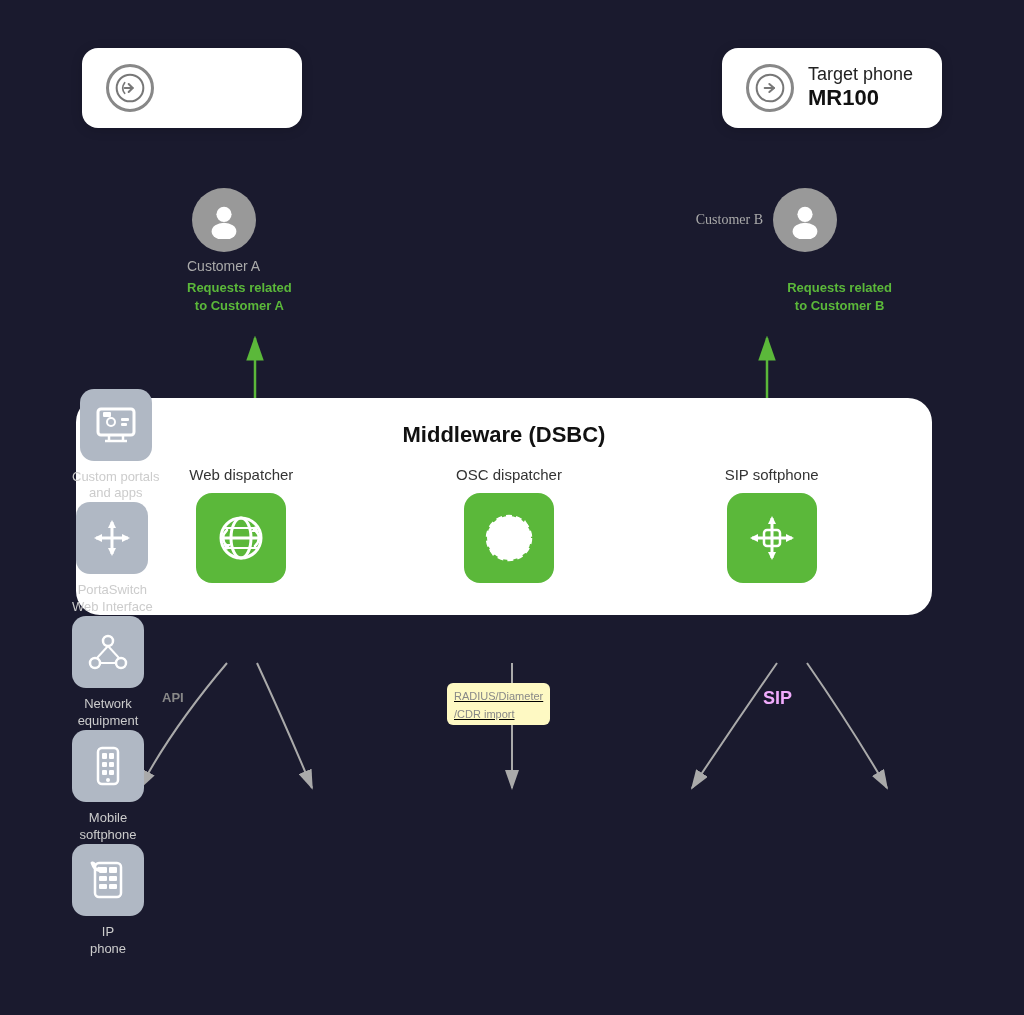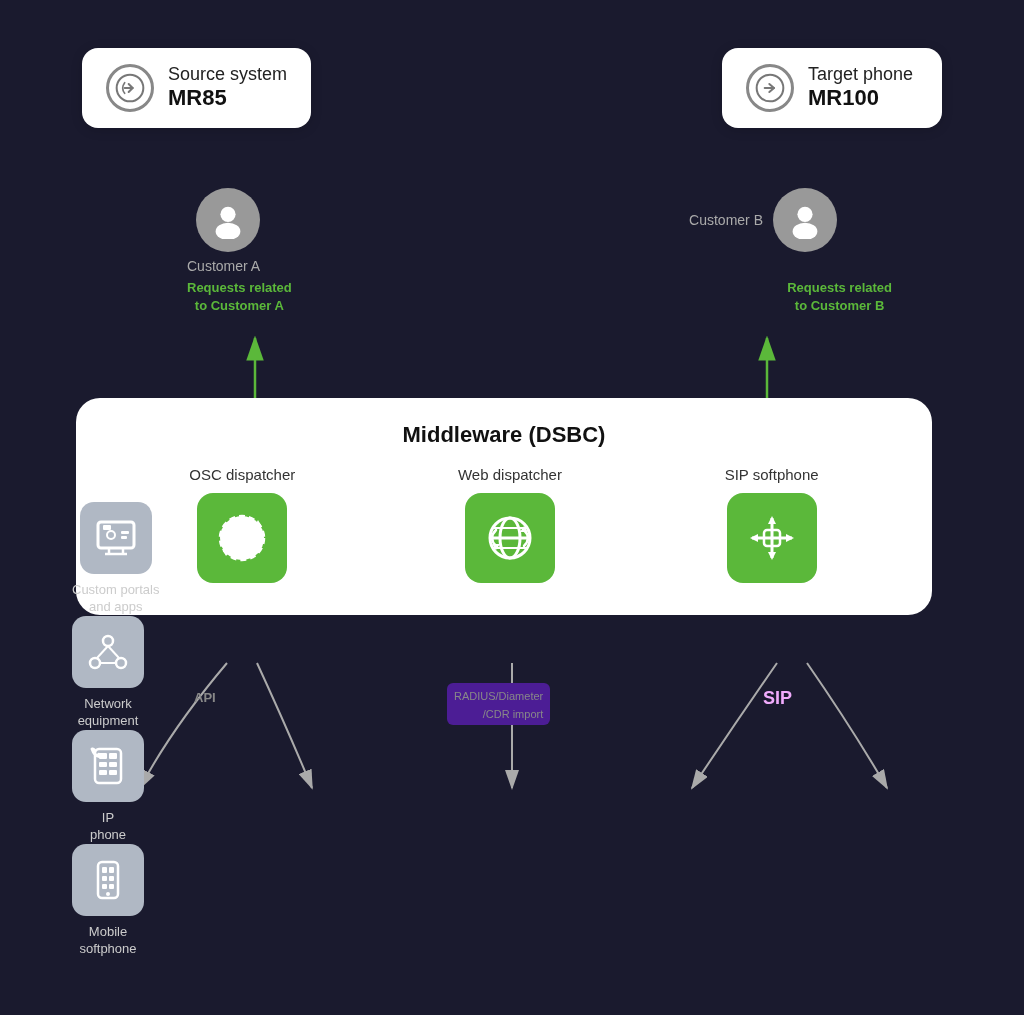--- a/index.html
+++ b/index.html
@@ -200,108 +200,104 @@
   <div style="position:absolute; top:20px; left:50px; ">
     <div class="system-box">
       <div class="system-icon">
         <svg viewBox="0 0 48 48" width="32" height="32" fill="none" xmlns="http://www.w3.org/2000/svg">
           <circle cx="24" cy="24" r="20" stroke="#777" stroke-width="3" fill="none"></circle>
           <path d="M16 24 L28 24" stroke="#777" stroke-width="3" stroke-linecap="round"></path>
           <path d="M22 18 L28 24 L22 30" stroke="#777" stroke-width="3" stroke-linecap="round" stroke-linejoin="round" fill="none"></path>
           <path d="M16 16 Q10 24 16 32" stroke="#777" stroke-width="2.5" fill="none" stroke-linecap="round"></path>
         </svg>
       </div>
-      <div class="system-title">
-        <span class="line1">Source system</span>
-        <span class="line2">MR85</span>
-      </div>
     </div>
   </div>
 
   <div style="position:absolute; top:20px; right:50px;">
     <div class="system-box">
       <div class="system-icon">
         <svg viewBox="0 0 48 48" width="32" height="32" fill="none" xmlns="http://www.w3.org/2000/svg">
           <circle cx="24" cy="24" r="20" stroke="#777" stroke-width="3" fill="none"></circle>
           <path d="M16 24 L30 24" stroke="#777" stroke-width="3" stroke-linecap="round"></path>
           <path d="M23 18 L30 24 L23 30" stroke="#777" stroke-width="3" stroke-linecap="round" stroke-linejoin="round" fill="none"></path>
         </svg>
       </div>
       <div class="system-title">
         <span class="line1">Target phone</span>
         <span class="line2">MR100</span>
       </div>
     </div>
   </div>
 
-  <div style="position:absolute; top:160px; left:155px; display:flex; flex-direction:column; align-items:flex-end; gap:6px;">
+  <div style="position:absolute; top:160px; left:155px; display:flex; flex-direction:column; align-items:center; gap:6px;">
     <div class="customer-avatar">
       <svg viewBox="0 0 40 40" xmlns="http://www.w3.org/2000/svg">
         <circle cx="20" cy="14" r="8" fill="white"></circle>
         <ellipse cx="20" cy="32" rx="13" ry="9" fill="white"></ellipse>
       </svg>
     </div>
     <span class="customer-label" style="color:#aaa; font-size:14px;">Customer A</span>
   </div>
 
   <div style="position:absolute; top:250px; left:155px; text-align:center;">
     <span class="arrow-label-green">Requests related<br>to Customer A</span>
   </div>
 
   <div style="position:absolute; top:160px; right:155px; display:flex; flex-direction:column; align-items:center; gap:6px;">
     <div style="display:flex; align-items:center; gap:10px;">
-      <span class="customer-label" style="color:#aaa; font-size:14px;">Customer B</span>
+      <span class="customer-label" style="color:#aaa; font-size:14px;font-family:Liberation Serif, serif;">Customer B</span>
       <div class="customer-avatar">
         <svg viewBox="0 0 40 40" xmlns="http://www.w3.org/2000/svg">
           <circle cx="20" cy="14" r="8" fill="white"></circle>
           <ellipse cx="20" cy="32" rx="13" ry="9" fill="white"></ellipse>
         </svg>
       </div>
     </div>
   </div>
 
   <div style="position:absolute; top:250px; right:100px; text-align:center;">
     <span class="arrow-label-green">Requests related<br>to Customer B</span>
   </div>
 
   <div style="position:absolute; top:370px; left:24px; right:40px;">
     <div class="middleware-box">
       <div class="middleware-title">Middleware (DSBC)</div>
       <div class="dispatchers-row">
-
-        <div class="dispatcher-block">
-          <span class="dispatcher-label">OSC dispatcher</span>
-          <div class="dispatcher-icon">
-            <svg viewBox="0 0 56 56" xmlns="http://www.w3.org/2000/svg" fill="none">
-              <circle cx="28" cy="28" r="14" stroke="white" stroke-width="3"></circle>
-              <circle cx="28" cy="28" r="5" fill="white"></circle>
-              <circle cx="28" cy="28" r="22" stroke="white" stroke-width="2.5" stroke-dasharray="6 4"></circle>
-
-              <path d="M44 14 Q50 28 44 42" stroke="white" stroke-width="2.5" fill="none" stroke-linecap="round"></path>
-              <path d="M12 14 Q6 28 12 42" stroke="white" stroke-width="2.5" fill="none" stroke-linecap="round"></path>
-              <polygon points="44,10 40,17 48,17" fill="white"></polygon>
-              <polygon points="12,46 16,39 8,39" fill="white"></polygon>
-            </svg>
-          </div>
-        </div>
 
         <div class="dispatcher-block">
           <span class="dispatcher-label">Web dispatcher</span>
           <div class="dispatcher-icon">
             <svg viewBox="0 0 56 56" xmlns="http://www.w3.org/2000/svg" fill="white">
               <circle cx="28" cy="28" r="20" stroke="white" stroke-width="3" fill="none"></circle>
               <ellipse cx="28" cy="28" rx="10" ry="20" stroke="white" stroke-width="3" fill="none"></ellipse>
               <line x1="8" y1="28" x2="48" y2="28" stroke="white" stroke-width="3"></line>
               <line x1="11" y1="18" x2="45" y2="18" stroke="white" stroke-width="2"></line>
               <line x1="11" y1="38" x2="45" y2="38" stroke="white" stroke-width="2"></line>
 
               <path d="M42 20 Q50 28 42 36" stroke="white" stroke-width="2.5" fill="none" stroke-linecap="round"></path>
               <path d="M14 20 Q6 28 14 36" stroke="white" stroke-width="2.5" fill="none" stroke-linecap="round"></path>
               <polygon points="42,16 38,22 46,22" fill="white"></polygon>
               <polygon points="14,40 18,34 10,34" fill="white"></polygon>
+            </svg>
+          </div>
+        </div>
+
+        <div class="dispatcher-block">
+          <span class="dispatcher-label">OSC dispatcher</span>
+          <div class="dispatcher-icon">
+            <svg viewBox="0 0 56 56" xmlns="http://www.w3.org/2000/svg" fill="none">
+              <circle cx="28" cy="28" r="14" stroke="white" stroke-width="3"></circle>
+              <circle cx="28" cy="28" r="5" fill="white"></circle>
+              <circle cx="28" cy="28" r="22" stroke="white" stroke-width="2.5" stroke-dasharray="6 4"></circle>
+
+              <path d="M44 14 Q50 28 44 42" stroke="white" stroke-width="2.5" fill="none" stroke-linecap="round"></path>
+              <path d="M12 14 Q6 28 12 42" stroke="white" stroke-width="2.5" fill="none" stroke-linecap="round"></path>
+              <polygon points="44,10 40,17 48,17" fill="white"></polygon>
+              <polygon points="12,46 16,39 8,39" fill="white"></polygon>
             </svg>
           </div>
         </div>
 
         <div class="dispatcher-block">
           <span class="dispatcher-label">SIP softphone</span>
           <div class="dispatcher-icon">
             <svg viewBox="0 0 56 56" xmlns="http://www.w3.org/2000/svg" fill="white">
 
               <line x1="28" y1="8" x2="28" y2="48" stroke="white" stroke-width="3"></line>
@@ -312,24 +308,24 @@
               <polygon points="50,28 42,24 42,32" fill="white"></polygon>
               <rect x="20" y="20" width="16" height="16" rx="3" fill="none" stroke="white" stroke-width="2.5"></rect>
             </svg>
           </div>
         </div>
       </div>
     </div>
   </div>
 
   <div style="position:absolute; top:660px; left:130px;">
-    <span style="font-size:13px; font-weight:700; color:#888;margin-left:32px;">API</span>
-  </div>
-
-  <div style="position:absolute; top:655px; left:415px; background:#4c1d95; border-radius:6px; padding:3px 7px; text-align:right;">
+    <span style="font-size:13px; font-weight:700; color:#888;">API</span>
+  </div>
+
+  <div style="position:absolute; top:655px; left:415px; background:#fef9c3; border-radius:6px; padding:3px 7px; text-align:left;text-decoration:underline;">
     <span style="font-size:11px; color:#888; line-height:1.4;">RADIUS/Diameter<br>/CDR import</span>
   </div>
 
   <div style="position:absolute; top:660px; right:200px;">
     <span style="font-size:18px; font-weight:700; color:#f0abfc;">SIP</span>
   </div>
 
   <div style="position:absolute; bottom:30px; left:40px; right:40px; display:flex; justify-content:space-around; align-items:flex-start;flex-direction:column;">
 
     <div class="bottom-device-block">
@@ -341,63 +337,76 @@
           <line x1="10" y1="37" x2="32" y2="37" stroke="white" stroke-width="2.5"></line>
           <circle cx="16" cy="18" r="4" fill="none" stroke="white" stroke-width="2"></circle>
           <rect x="26" y="14" width="8" height="3" rx="1" fill="white"></rect>
           <rect x="26" y="19" width="6" height="3" rx="1" fill="white"></rect>
           <rect x="8" y="8" width="8" height="5" rx="1" fill="white"></rect>
         </svg>
       </div>
       <span class="device-label">Custom portals<br>and apps</span>
     </div>
 
+    <div class="bottom-device-block">
+      <div class="device-icon">
+        <svg viewBox="0 0 42 42" xmlns="http://www.w3.org/2000/svg" fill="white">
+          <line x1="21" y1="5" x2="21" y2="37" stroke="white" stroke-width="3"></line>
+          <line x1="5" y1="21" x2="37" y2="21" stroke="white" stroke-width="3"></line>
+          <polygon points="21,3 17,11 25,11" fill="white"></polygon>
+          <polygon points="21,39 17,31 25,31" fill="white"></polygon>
+          <polygon points="3,21 11,17 11,25" fill="white"></polygon>
+          <polygon points="39,21 31,17 31,25" fill="white"></polygon>
+        </svg>
+      </div>
+      <span class="device-label">PortaSwitch<br>Web Interface</span>
+    </div>
 
     <div class="bottom-device-block">
       <div class="device-icon">
         <svg viewBox="0 0 42 42" xmlns="http://www.w3.org/2000/svg" fill="white">
           <circle cx="21" cy="10" r="5" fill="none" stroke="white" stroke-width="2.5"></circle>
           <circle cx="8" cy="32" r="5" fill="none" stroke="white" stroke-width="2.5"></circle>
           <circle cx="34" cy="32" r="5" fill="none" stroke="white" stroke-width="2.5"></circle>
           <line x1="21" y1="15" x2="10" y2="27" stroke="white" stroke-width="2"></line>
           <line x1="21" y1="15" x2="32" y2="27" stroke="white" stroke-width="2"></line>
           <line x1="13" y1="32" x2="29" y2="32" stroke="white" stroke-width="2"></line>
         </svg>
       </div>
       <span class="device-label">Network<br>equipment</span>
-    </div>
-
-    <div class="bottom-device-block">
-      <div class="device-icon">
-        <svg viewBox="0 0 42 42" xmlns="http://www.w3.org/2000/svg" fill="white">
-          <rect x="8" y="4" width="26" height="34" rx="4" fill="none" stroke="white" stroke-width="2.5"></rect>
-          <rect x="12" y="8" width="8" height="6" rx="1" fill="white"></rect>
-          <rect x="22" y="8" width="8" height="6" rx="1" fill="white"></rect>
-          <rect x="12" y="17" width="8" height="5" rx="1" fill="white"></rect>
-          <rect x="22" y="17" width="8" height="5" rx="1" fill="white"></rect>
-          <rect x="12" y="25" width="8" height="5" rx="1" fill="white"></rect>
-          <rect x="22" y="25" width="8" height="5" rx="1" fill="white"></rect>
-
-          <path d="M5 6 Q5 2 10 3 L14 5 Q16 6 15 9 L13 10 Q15 14 18 16 L20 14 Q23 13 24 15 L25 19 Q26 24 22 24 Q10 22 5 6Z" fill="white" transform="scale(0.5) translate(2,2)"></path>
-        </svg>
-      </div>
-      <span class="device-label">IP<br>phone</span>
     </div>
 
     <div class="bottom-device-block">
       <div class="device-icon">
         <svg viewBox="0 0 42 42" xmlns="http://www.w3.org/2000/svg" fill="white">
           <rect x="11" y="3" width="20" height="36" rx="4" fill="none" stroke="white" stroke-width="2.5"></rect>
           <rect x="15" y="8" width="5" height="6" rx="1" fill="white"></rect>
           <rect x="22" y="8" width="5" height="6" rx="1" fill="white"></rect>
           <rect x="15" y="17" width="5" height="5" rx="1" fill="white"></rect>
           <rect x="22" y="17" width="5" height="5" rx="1" fill="white"></rect>
           <rect x="15" y="25" width="5" height="5" rx="1" fill="white"></rect>
           <rect x="22" y="25" width="5" height="5" rx="1" fill="white"></rect>
           <circle cx="21" cy="35" r="2" fill="white"></circle>
         </svg>
       </div>
       <span class="device-label">Mobile<br>softphone</span>
     </div>
 
+    <div class="bottom-device-block">
+      <div class="device-icon">
+        <svg viewBox="0 0 42 42" xmlns="http://www.w3.org/2000/svg" fill="white">
+          <rect x="8" y="4" width="26" height="34" rx="4" fill="none" stroke="white" stroke-width="2.5"></rect>
+          <rect x="12" y="8" width="8" height="6" rx="1" fill="white"></rect>
+          <rect x="22" y="8" width="8" height="6" rx="1" fill="white"></rect>
+          <rect x="12" y="17" width="8" height="5" rx="1" fill="white"></rect>
+          <rect x="22" y="17" width="8" height="5" rx="1" fill="white"></rect>
+          <rect x="12" y="25" width="8" height="5" rx="1" fill="white"></rect>
+          <rect x="22" y="25" width="8" height="5" rx="1" fill="white"></rect>
+
+          <path d="M5 6 Q5 2 10 3 L14 5 Q16 6 15 9 L13 10 Q15 14 18 16 L20 14 Q23 13 24 15 L25 19 Q26 24 22 24 Q10 22 5 6Z" fill="white" transform="scale(0.5) translate(2,2)"></path>
+        </svg>
+      </div>
+      <span class="device-label">IP<br>phone</span>
+    </div>
+
   </div>
 
 </div>
 
 </body></html>

